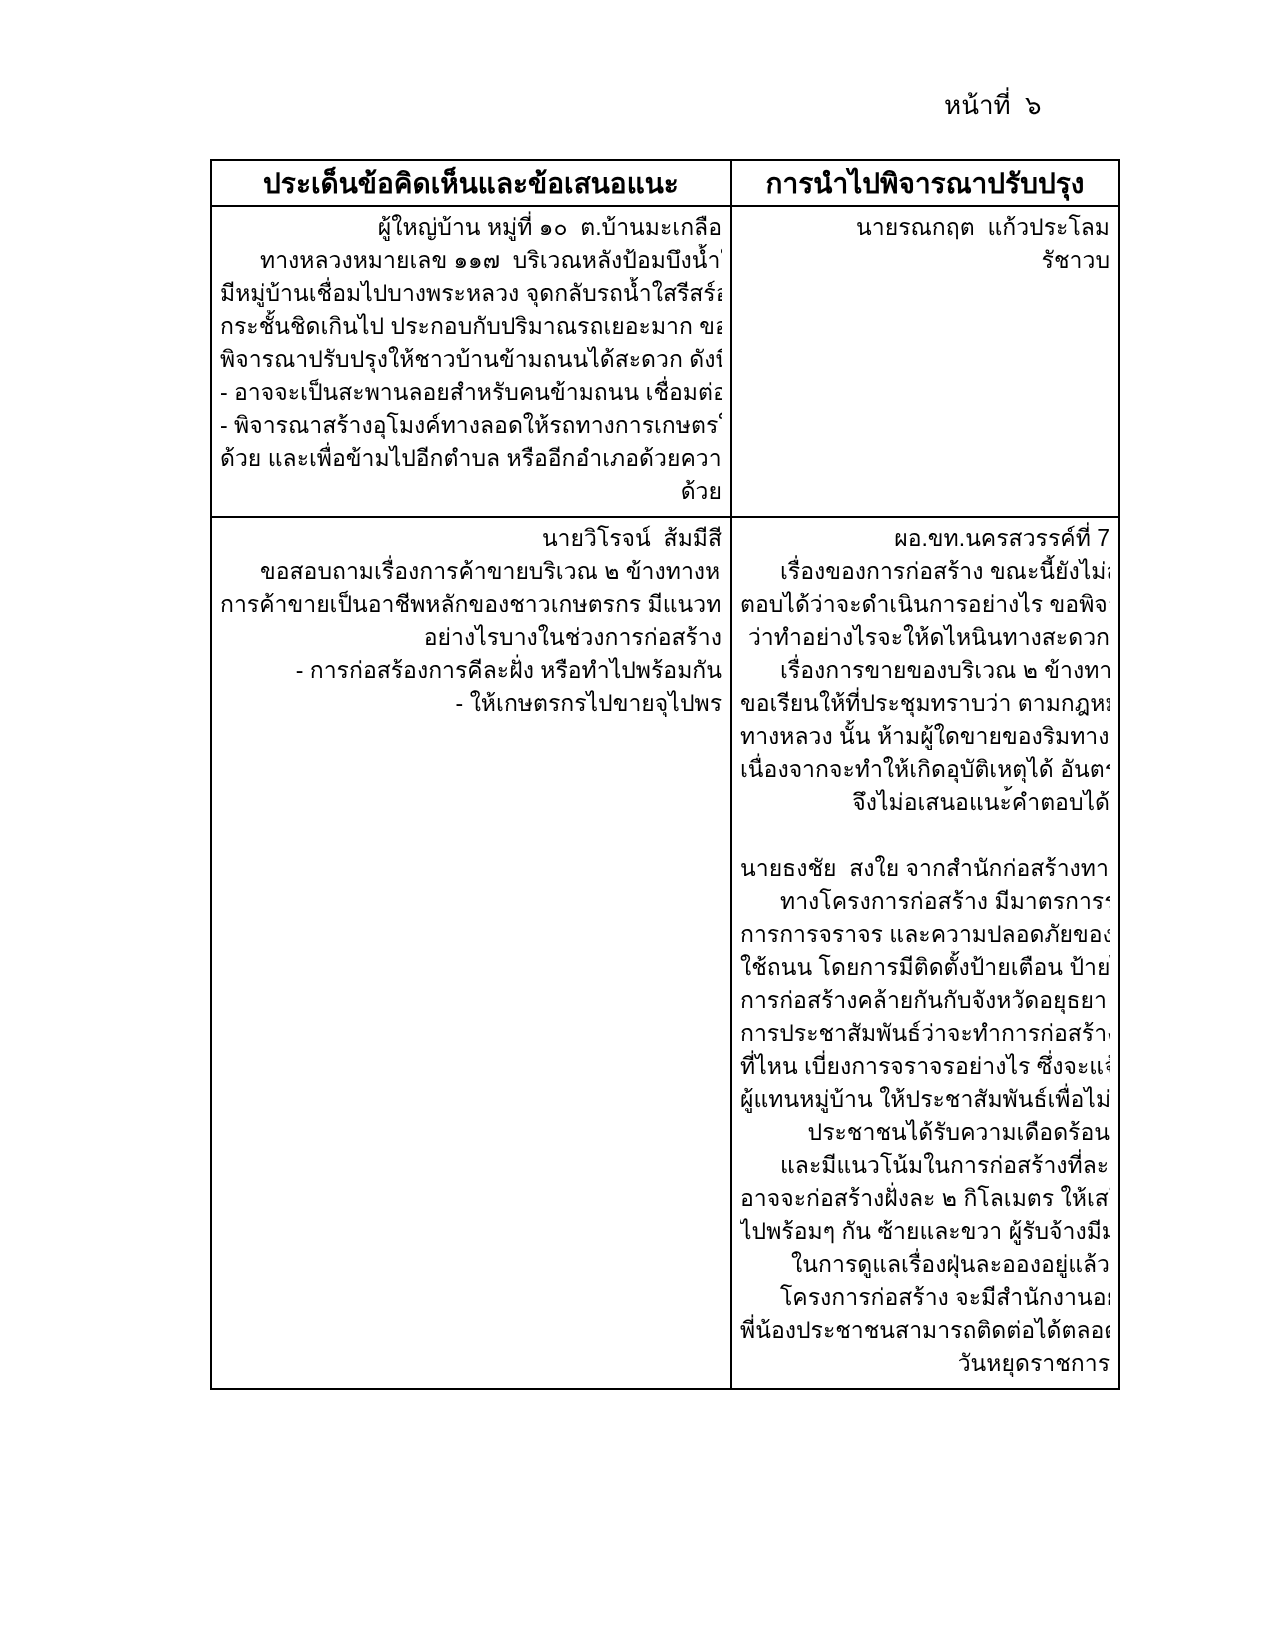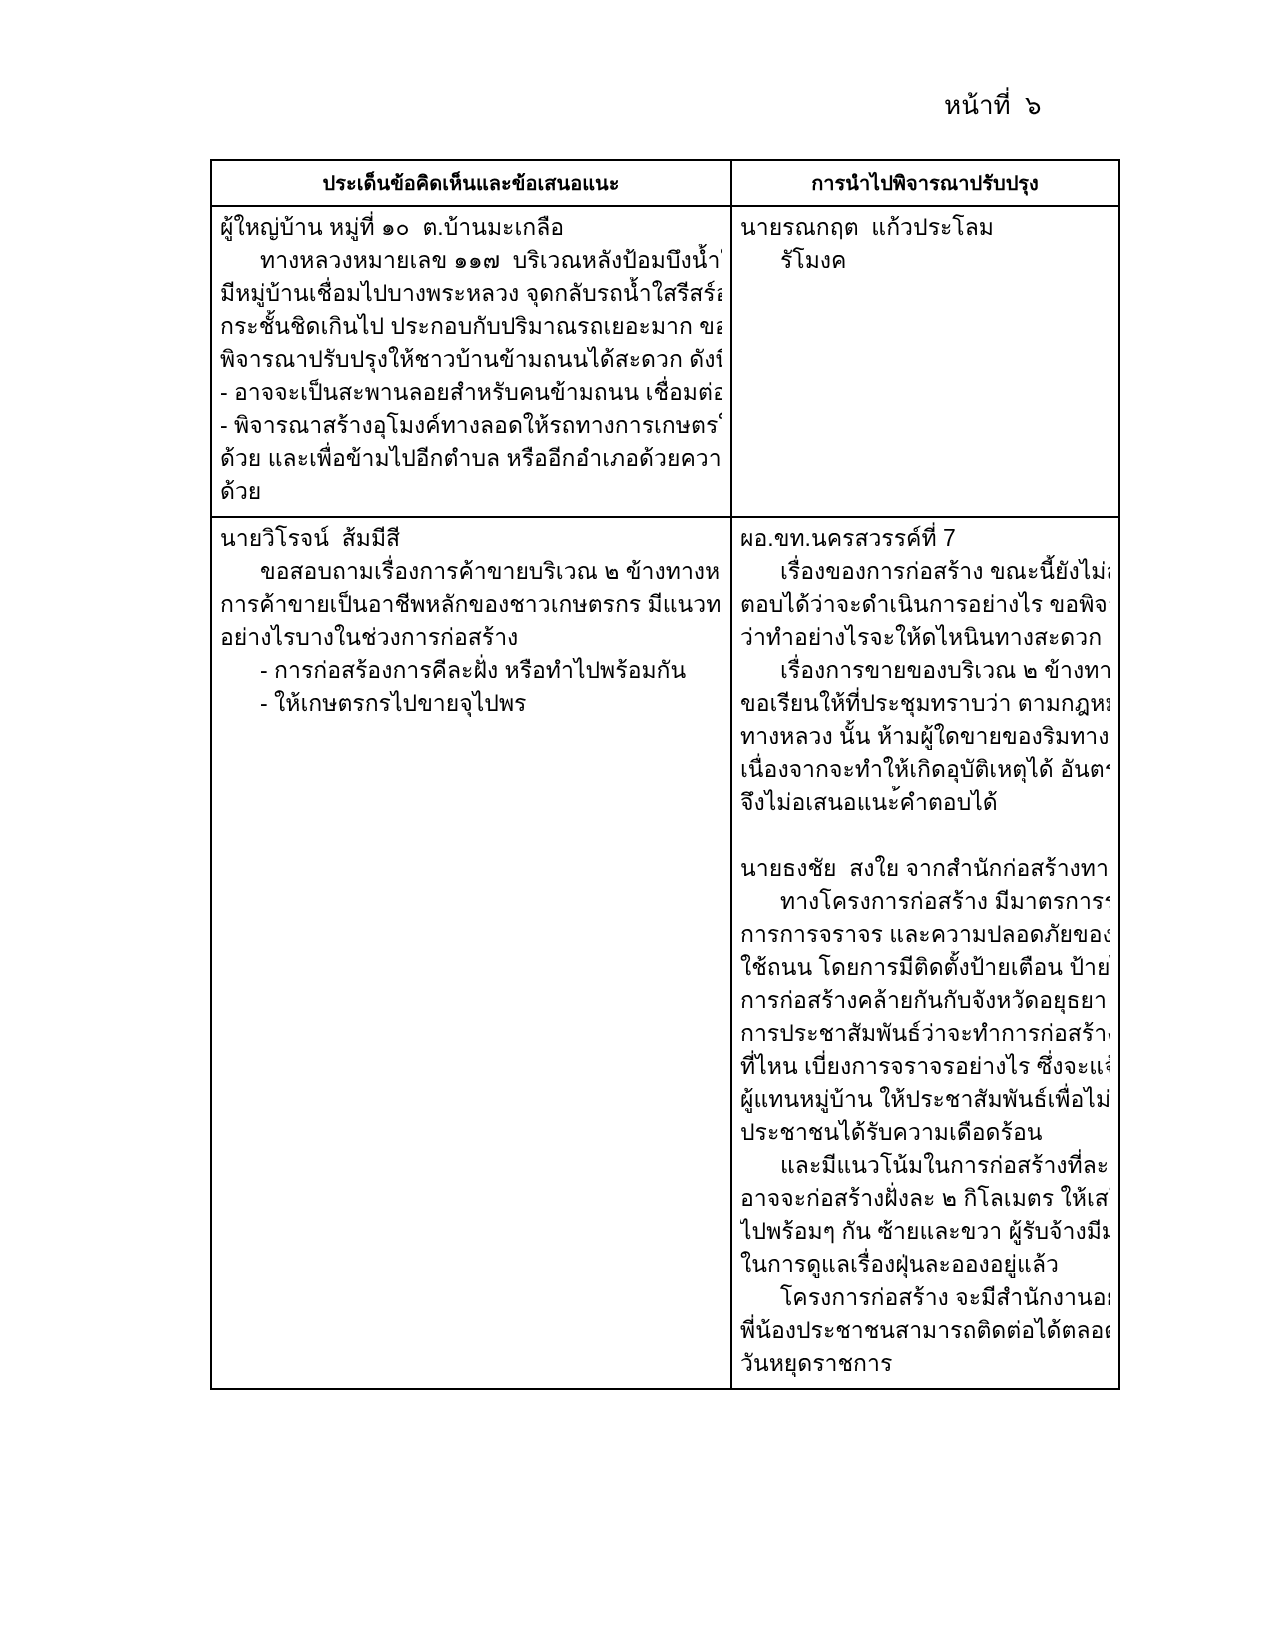--- a/index.html
+++ b/index.html
@@ -29,38 +29,39 @@
     top: 159px;
     left: 210px;
     width: 908px;
     border-collapse: collapse;
     table-layout: fixed;
   }
   table.doc-table, .doc-table th, .doc-table td {
     border: 2px solid #000000;
   }
   .doc-table th {
-    font-size: 20px;
+    font-size: 28px;
     font-weight: bold;
     text-align: center;
     vertical-align: middle;
     height: 44px;
     padding: 0 4px;
   }
   .doc-table td {
     vertical-align: top;
     padding: 4px 8px 8px 8px;
     font-size: 23px;
     overflow: hidden;
   }
   .line {
     line-height: 33px;
     min-height: 33px;
     white-space: pre;
     overflow: hidden;
+    text-align: right;
   }
   .line.indent {
     padding-left: 40px;
   }
   .line.blank {
     min-height: 33px;
   }
 </style>
 </head>
 <body>
@@ -86,21 +87,21 @@
           <div class="line">มีหมู่บ้านเชื่อมไปบางพระหลวง จุดกลับรถน้ำใสรีสร์อท</div>
           <div class="line">กระชั้นชิดเกินไป ประกอบกับปริมาณรถเยอะมาก ขอให้</div>
           <div class="line">พิจารณาปรับปรุงให้ชาวบ้านข้ามถนนได้สะดวก ดังนี้</div>
           <div class="line">- อาจจะเป็นสะพานลอยสำหรับคนข้ามถนน เชื่อมต่อหมู่บ้าน</div>
           <div class="line">- พิจารณาสร้างอุโมงค์ทางลอดให้รถทางการเกษตรใช้เดินทาง</div>
           <div class="line">ด้วย และเพื่อข้ามไปอีกตำบล หรืออีกอำเภอด้วยความปลอดภัย</div>
           <div class="line">ด้วย</div>
         </td>
         <td>
           <div class="line">นายรณกฤต  แก้วประโลม</div>
-          <div class="line indent">รัโมงค</div>
+          <div class="line indent">รัชาวบ</div>
         </td>
       </tr>
       <tr>
         <td>
           <div class="line">นายวิโรจน์  ส้มมีสี</div>
           <div class="line indent">ขอสอบถามเรื่องการค้าขายบริเวณ ๒ ข้างทางหลวง ซึ่ง</div>
           <div class="line">การค้าขายเป็นอาชีพหลักของชาวเกษตรกร มีแนวทางช่วยเหลือ</div>
           <div class="line">อย่างไรบางในช่วงการก่อสร้าง</div>
           <div class="line indent">- การก่อสร้องการคีละฝั่ง หรือทำไปพร้อมกัน</div>
           <div class="line indent">- ให้เกษตรกรไปขายจุไปพร</div>

